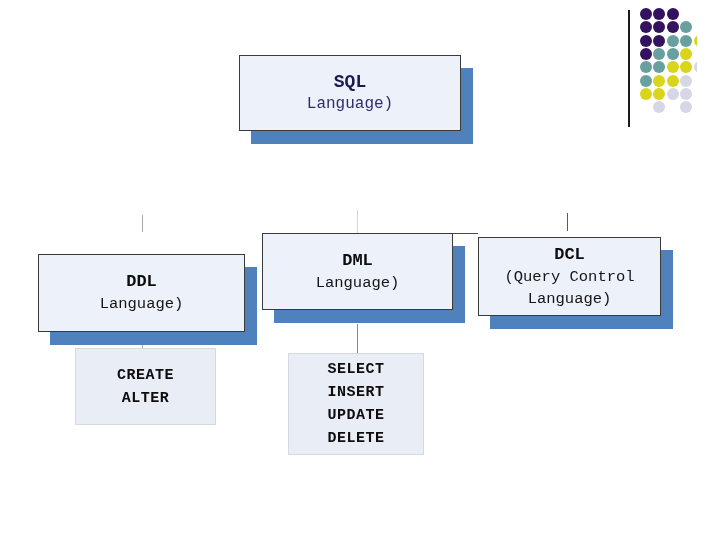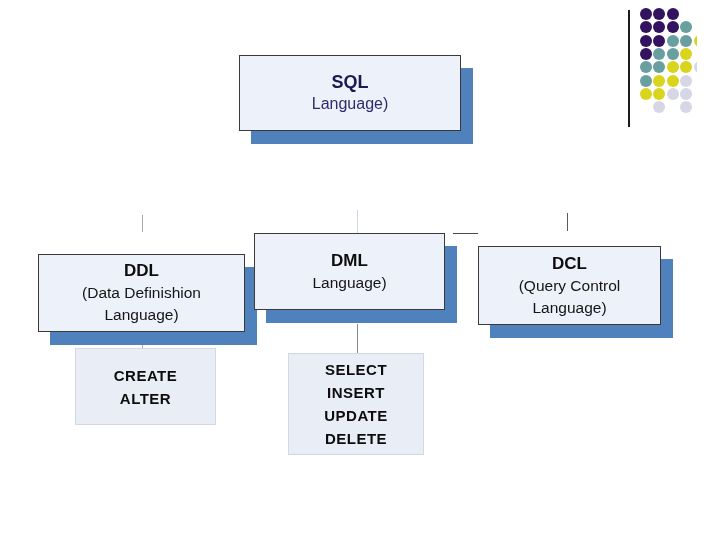--- a/index.html
+++ b/index.html
@@ -1,36 +1,36 @@
 <!DOCTYPE html>
 <html style="--shadow_blue: #4f81bd; --box_fill: #edf1f9; --leaf_fill: #e9edf6; --box_border: #3a3a3a; --sql_text: #2c2c6e;"><head>
 <meta charset="utf-8">
 <style>
   html,body { margin:0; padding:0; background:#ffffff; }
   .slide {
     position:relative; width:697px; height:540px; overflow:hidden;
-    background:#ffffff; font-family:Liberation Sans, sans-serif;
+    background:#ffffff; font-family:Liberation Mono, monospace;
   }
   
   .nodebox {
     position:absolute; box-sizing:border-box;
     background:var(--box_fill,#edf1f9);
     border:1px solid var(--box_border,#3a3a3a);
     box-shadow:12px 13px 0 var(--shadow_blue,#4f81bd);
     display:flex; flex-direction:column; align-items:center; justify-content:center;
     text-align:center;
   }
   .nodebox .title { font-weight:bold; font-size:17px; line-height:22px; color:#0d0d0d; }
   .nodebox .sub   { font-size:15.5px; line-height:22px; color:#151515; }
   #sql-box { left:239px; top:55px; width:222px; height:76px; }
   #sql-box .title { font-size:18px; color:#1a1a52; }
   #sql-box .sub   { font-size:16px; color:var(--sql_text,#2c2c6e); }
   #ddl-box { left:38px;  top:232px; width:207px; height:78px;margin-top:22px; }
-  #dml-box { left:254px; top:233px; width:191px; height:77px; }
-  #dcl-box { left:478px; top:246px; width:183px; height:79px; }
+  #dml-box { left:262px; top:233px; width:191px; height:77px; }
+  #dcl-box { left:478px; top:237px; width:183px; height:79px; }
   
   .leafbox {
     position:absolute; box-sizing:border-box;
     background:var(--leaf_fill,#e9edf6);
     border:1px solid #d3d9e3;
     display:flex; flex-direction:column; align-items:center; justify-content:center;
     text-align:center;
     font-weight:bold; font-size:15px; line-height:23px; letter-spacing:0.5px; color:#0d0d0d;
   }
   #create-box { left:75px;  top:348px; width:141px; height:77px; }
@@ -60,21 +60,20 @@
 
   <div class="connector" id="conn-ddl-top"></div>
   <div class="connector" id="conn-dml-top"></div>
   <div class="connector" id="conn-dcl-top"></div>
   <div class="connector" id="conn-ddl-bot"></div>
   <div class="connector" id="conn-dml-bot"></div>
   <div id="gap-line-dml-dcl"></div>
 
   <div class="nodebox" id="ddl-box">
     <span class="title">DDL</span>
-    <span class="sub">(Data Definishion</span>
     <span class="sub">Language)</span>
   </div>
 
   <div class="nodebox" id="dml-box">
     <span class="title">DML</span>
     <span class="sub">Language)</span>
   </div>
 
   <div class="nodebox" id="dcl-box">
     <span class="title">DCL</span>

